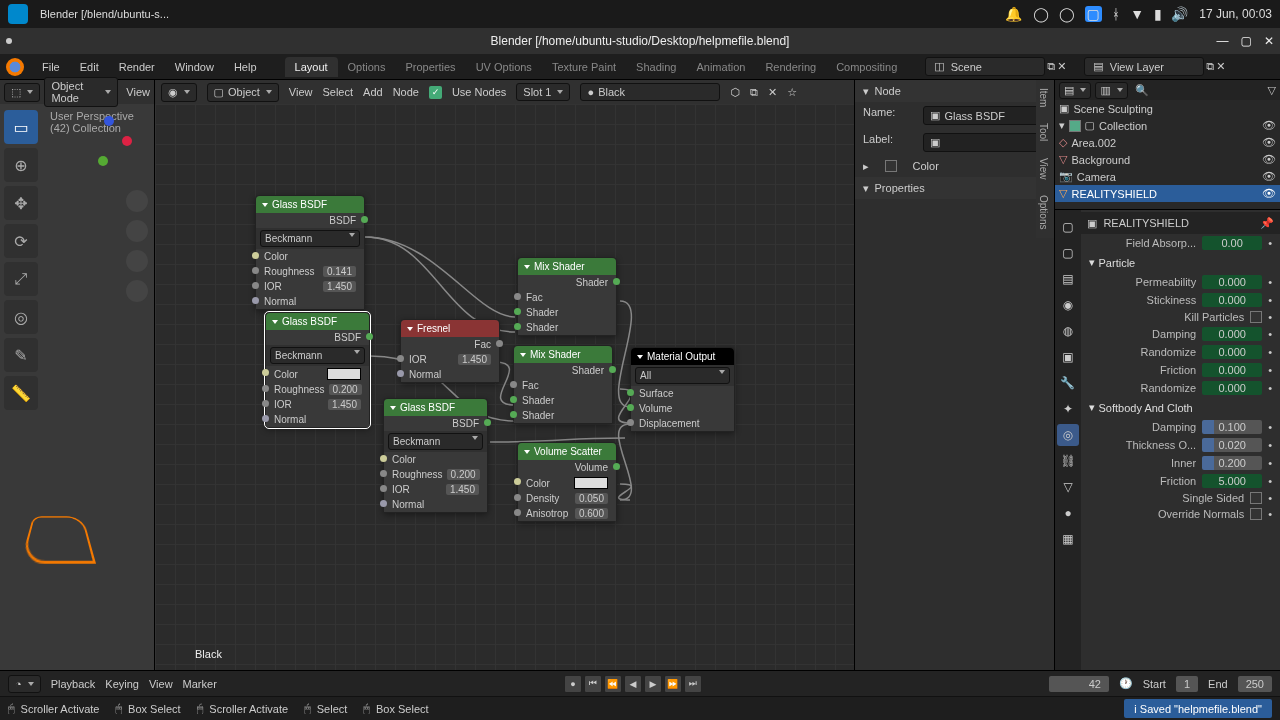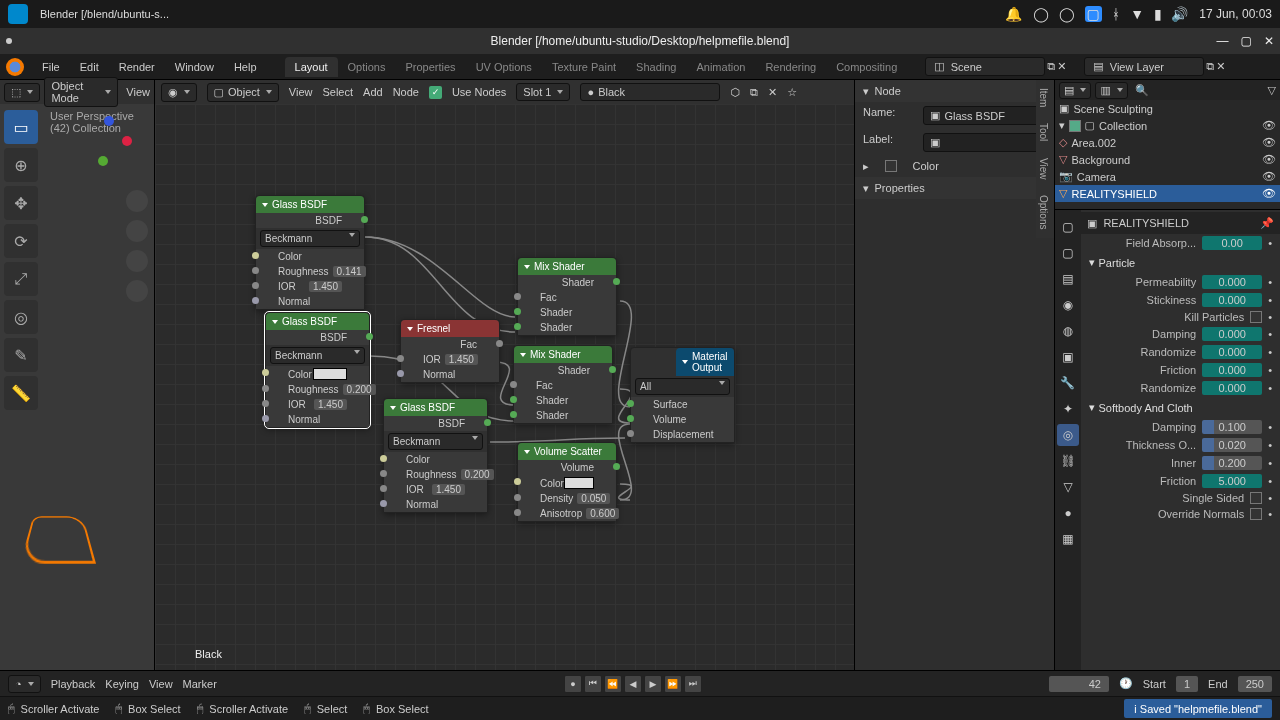--- a/index.html
+++ b/index.html
@@ -33,23 +33,23 @@
 .mesh-shape { position: absolute; left: 28px; bottom: 110px; width: 60px; height: 50px; border: 2px solid #f57900; border-radius: 10px 20px 0 20px; transform: perspective(50px) rotateX(25deg);}
 .node-editor { flex: 1; background: #2b2b2b; position: relative; border-right: 1px solid #000;}
 .node-editor .ne-header { height: 24px; background: #303030; display: flex; align-items: center; padding: 0 6px; gap: 10px;}
 .ne-grid { position: absolute; inset: 24px 0 0 0; background-image: linear-gradient(#333 1px, transparent 1px), linear-gradient(90deg, #333 1px, transparent 1px); background-size: 20px 20px;}
 .node { position: absolute; background: #303030; border: 1px solid #222; border-radius: 4px; font-size: 10px; box-shadow: 0 2px 6px rgba(0,0,0,0.4);}
 .node.selected { outline: 1px solid #fff; }
 .node-head { padding: 3px 6px; border-radius: 4px 4px 0 0; color: #fff; display: flex; align-items: center; gap: 4px;}
 .node-head .tri { width: 0; height: 0; border-left: 3px solid transparent; border-right: 3px solid transparent; border-top: 4px solid #fff;}
 .node-head.green { background: #3b7a3a; }
 .node-head.red { background: #8a3434; }
-.node-head.darkred { background: #0c4a6e; margin-left: 45px; }
+.node-head.darkred { background: #000000; }
 .node-head.teal { background: #3b7a3a; }
-.node-row { display: flex; align-items: center; justify-content: space-between; padding: 2px 22px; background: #393939; position: relative;}
+.node-row { display: flex; align-items: center; justify-content: space-between; padding: 2px 8px; background: #393939; position: relative;}
 .node-row.out { justify-content: flex-end; }
 .node-val { background: #555; border-radius: 2px; padding: 0 4px; margin-left: 4px; font-size:10px;}
 .node-row .dot { width: 7px; height: 7px; border-radius: 50%; position: absolute; top: 3px;}
 .dot-l { left: -4px; } .dot-r { right: -4px; }
 .dot-gray { background: #888; } .dot-yellow { background: #cc9; } .dot-purple { background: #99a; } .dot-green{ background:#5a5;}
 .node-drop { background: #2a2a2a; border: 1px solid #111; border-radius: 3px; padding: 2px 4px; margin: 2px 4px; display: flex; justify-content: space-between; font-size:10px;}
 .color-swatch { width: 34px; height: 12px; background: #ddd; border: 1px solid #000; margin-left: auto;}
 .ne-matname { position:absolute; left: 40px; bottom: 10px; color:#eee;}
 svg.wires { position: absolute; top: 24px; left: 0; width: 100%; height: calc(100% - 24px); pointer-events: none;}
 svg.wires path { stroke: #888; stroke-width: 1.5; fill: none;}
@@ -68,21 +68,21 @@
 .ol-indent-1 { padding-left: 18px;} .ol-indent-2{ padding-left: 32px;}
 .ol-eye { margin-left: auto; }
 .properties { flex: 1; background: #2e2e2e; display: flex;}
 .prop-tabs { width: 26px; background: #232323; display: flex; flex-direction: column; padding-top: 4px;}
 .prop-tab { width: 22px; height: 22px; margin: 2px auto; border-radius: 3px; display:flex; align-items:center; justify-content:center; font-size:12px;}
 .prop-tab.active { background: #3b5a8a;}
 .prop-body { flex: 1; overflow-y: auto; padding: 2px 0;}
 .prop-header { height: 22px; background: #232323; display: flex; align-items: center; padding: 0 6px; gap: 6px; font-size:11px;}
 .prop-row { display: flex; align-items: center; padding: 2px 8px; gap: 6px;}
 .prop-label { flex: 1; text-align: right; color: #bbb;}
-.prop-val { width: 60px; background: #0f766e; border-radius: 2px; padding: 1px 4px; text-align: center;}
+.prop-val { width: 60px; background: #14532d; border-radius: 2px; padding: 1px 4px; text-align: center;}
 .prop-val.blue { background: linear-gradient(90deg, #4a6a9a 20%, #555 20%);}
 .prop-section { padding: 4px 8px; display: flex; align-items: center; gap: 4px; color: #ddd;}
 .checkbox { width: 12px; height: 12px; border: 1px solid #777; background: #333;}
 .bottom-timeline { height: 26px; background: #232323; display: flex; align-items: center; padding: 0 8px; gap: 10px; border-top:1px solid #000;}
 .bottom-timeline .play-btns { display:flex; gap:2px; margin:0 auto;}
 .play-btns button { width:18px; height:18px; background:#444; border:1px solid #222; color:#ccc; border-radius:2px; font-size:9px;}
 .tl-numbox { background:#555; padding: 2px 8px; border-radius:2px;}
 .status-bar { height: 24px; background: #1e1e1e; display: flex; align-items: center; padding: 0 8px; gap: 16px; border-top:1px solid #111;}
 .status-seg { display:flex; align-items:center; gap:6px;}
 .status-saved { background: #2b5d9a; padding: 2px 10px; border-radius: 2px; color: #fff;}

